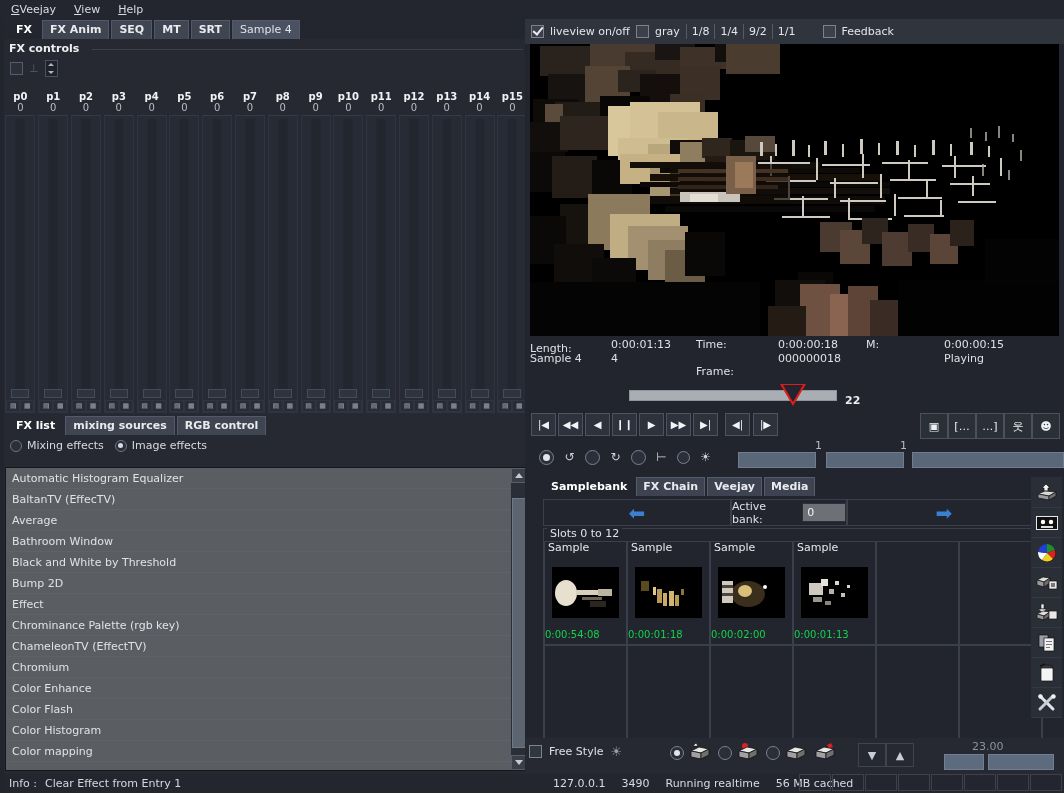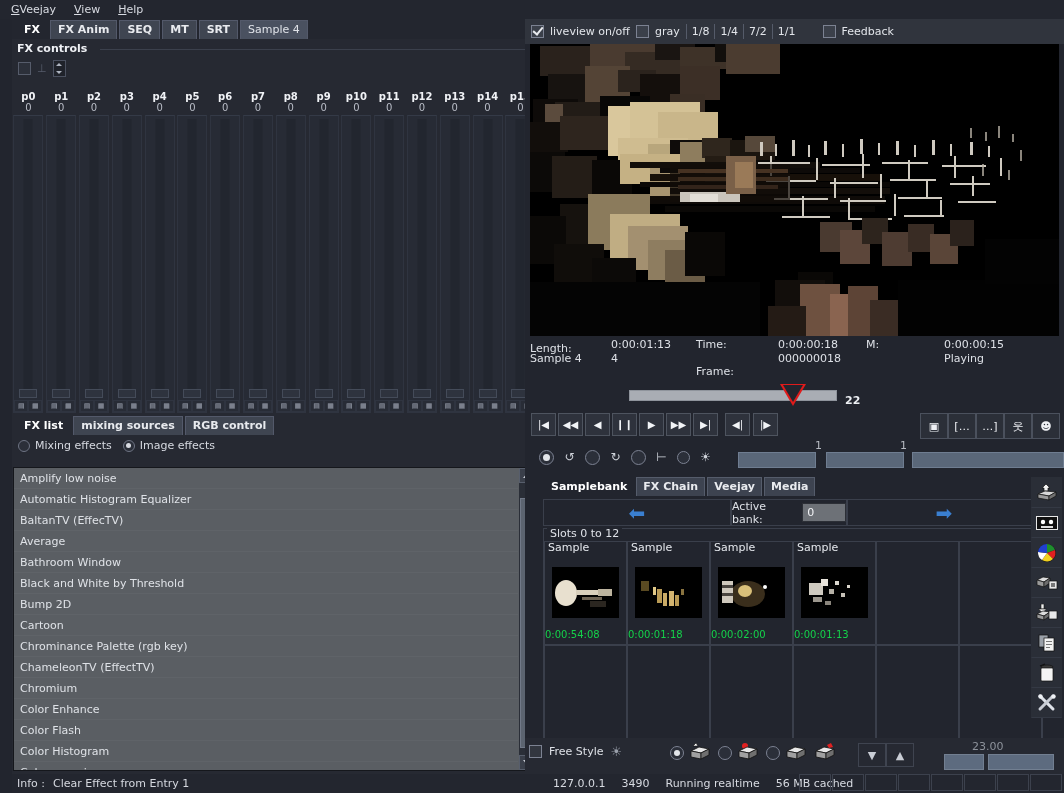--- a/index.html
+++ b/index.html
@@ -13,21 +13,21 @@
   }
   #app { position:relative; width:1064px; height:793px; }
 
   
   .menubar { position:absolute; left:0; top:0; width:1064px; height:19px;
     background:#23262f; display:flex; align-items:center; padding-left:5px; gap:0px;}
   .menubar .mi { padding:1px 12px 2px 6px; color:#d8dbe2; font-size:11px; }
   .menubar .mi u { text-decoration:underline; }
 
   
-  .leftpanel { position:absolute; left:12px; top:19px; width:525px; height:755px; background:#262932; }
+  .leftpanel { position:absolute; left:4px; top:19px; width:525px; height:755px; background:#262932; }
 
   .tabrow { display:flex; align-items:flex-end; height:20px; padding-left:4px; background:#23262f; }
   .tab { font-size:11px; font-weight:bold; color:#e8eaee; padding:3px 7px 3px 7px;
          background:#3f4551; border:1px solid #53596a; border-bottom:none; margin-right:2px;
          line-height:12px; }
   .tab.active { background:transparent; border-color:transparent; color:#ffffff; }
   .tab.plain { background:#4a5160; font-weight:normal; color:#dfe2e8; }
 
   .sectiontitle { font-weight:bold; color:#eef0f4; font-size:11px; padding:3px 0 2px 5px;
                   position:relative; }
@@ -419,28 +419,27 @@
       </div>
       <div class="radiorow">
         <span class="radio"></span>
         <span>Mixing effects</span>
         <span class="radio on" style="margin-left:6px"></span>
         <span>Image effects</span>
       </div>
 
       <div class="listbox">
         <div class="listinner" id="fxlist">
-            <div class="lrow">Amplify low noise</div>
             <div class="lrow">Automatic Histogram Equalizer</div>
             <div class="lrow">BaltanTV (EffecTV)</div>
             <div class="lrow">Average</div>
             <div class="lrow">Bathroom Window</div>
             <div class="lrow">Black and White by Threshold</div>
             <div class="lrow">Bump 2D</div>
-            <div class="lrow">Cartoon</div>
+            <div class="lrow">Effect</div>
             <div class="lrow">Chrominance Palette (rgb key)</div>
             <div class="lrow">ChameleonTV (EffectTV)</div>
             <div class="lrow">Chromium</div>
             <div class="lrow">Color Enhance</div>
             <div class="lrow">Color Flash</div>
             <div class="lrow">Color Histogram</div>
             <div class="lrow">Color mapping</div>
           </div>
         <div class="vscroll">
           <div class="vsb-up">
@@ -463,21 +462,21 @@
   <div class="rightpanel">
 
     <div class="lvrow">
       <span class="chk on"></span>
       <span>liveview on/off</span>
       <span class="chk"></span>
       <span>gray</span>
       <span class="fracgrp">
         <span class="box">1/8</span>
         <span>1/4</span>
-        <span class="box">7/2</span>
+        <span class="box">9/2</span>
         <span>1/1</span>
       </span>
       <span class="chk" style="margin-left:16px"></span>
       <span>Feedback</span>
     </div>
 
     <div class="preview">
       <svg class="glitch" viewBox="0 0 529 292" preserveAspectRatio="none">
         <rect width="529" height="292" fill="#000000"></rect>
         <g>

